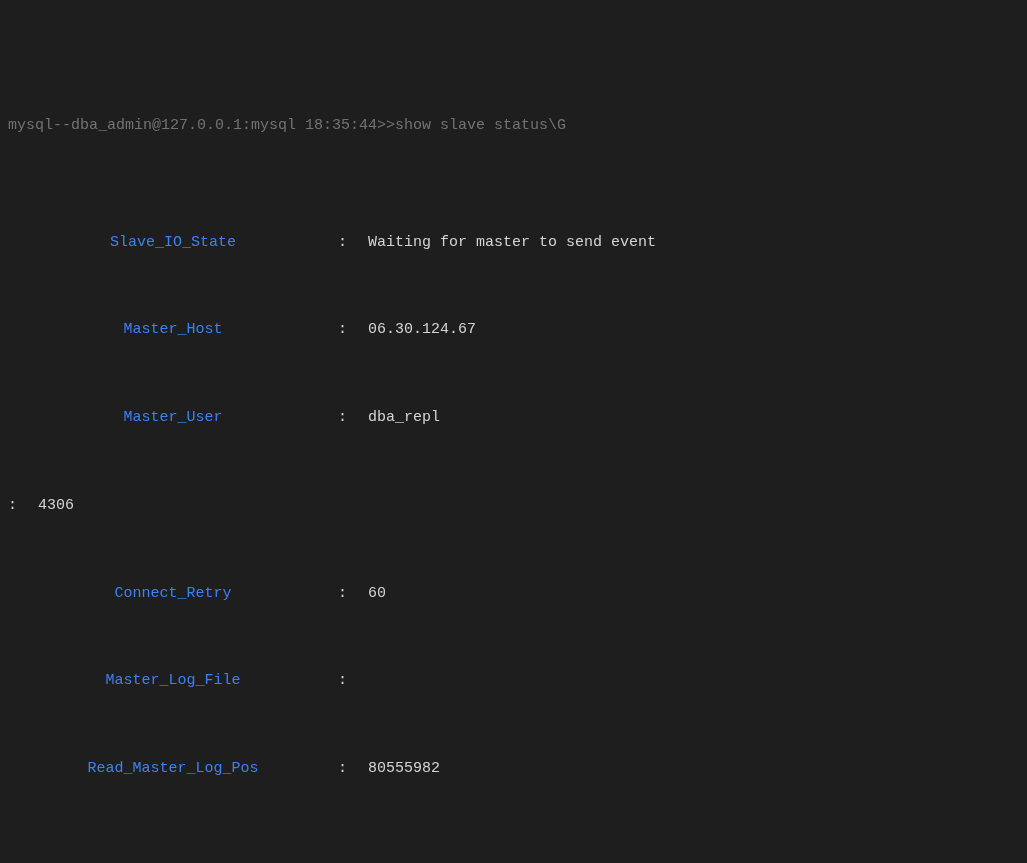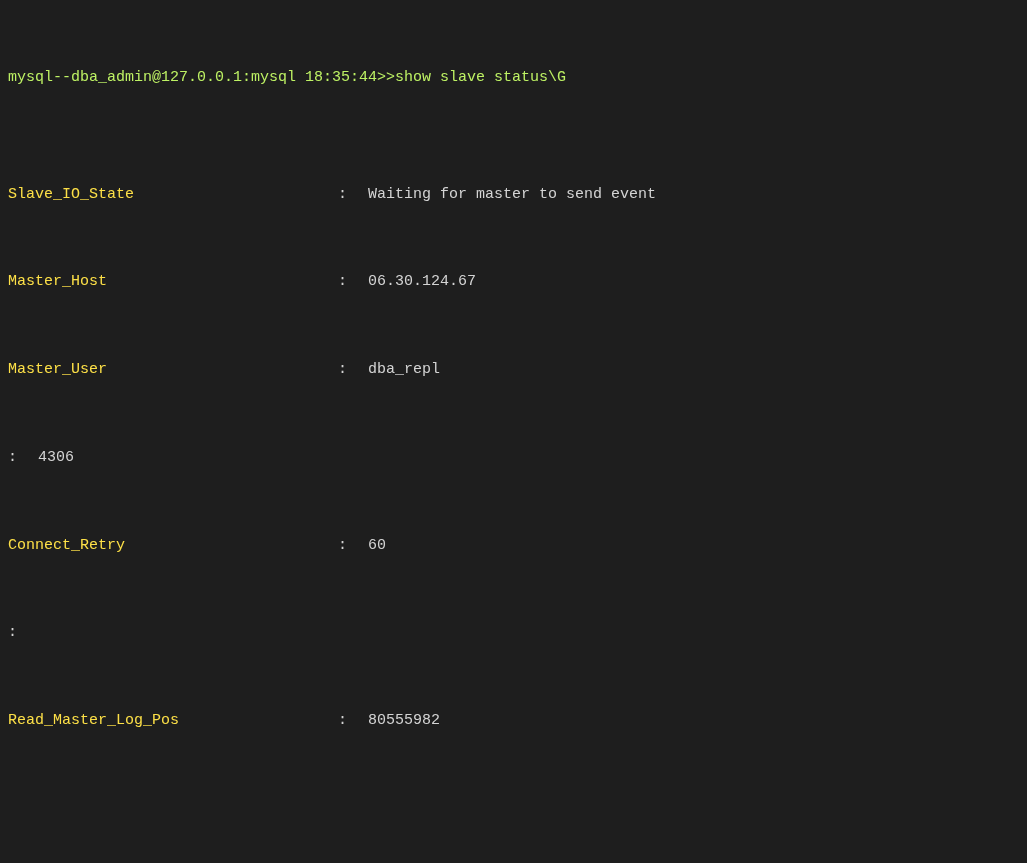--- a/index.html
+++ b/index.html
@@ -13,31 +13,32 @@
       font-family: 'Consolas', 'Courier New', monospace;
       font-size: 15px;
       line-height: 1.95;
       padding: 4px 8px;
       width: 1027px;
     }
     .terminal {
       white-space: pre;
     }
     .prompt-line {
-      color: #bef264;
+      color: #737373;
+      margin-top: 48px;
     }
     .row-header {
       color: #d4d4d4;
     }
     .status-line {
       display: flex;
     }
     .key {
-      color: #fde047;
-      text-align: left;
+      color: #3b82f6;
+      text-align: center;
       width: 330px;
       flex-shrink: 0;
     }
     .colon {
       color: #d4d4d4;
       margin: 0 4px 0 0;
     }
     .value {
       color: #d4d4d4;
       margin-left: 8px;
@@ -58,21 +59,21 @@
   <div class="status-line">
     <span class="key">Master_User</span><span class="colon">: </span><span class="value">dba_repl</span>
   </div>
   <div class="status-line">
     <span class="colon">: </span><span class="value">4306</span>
   </div>
   <div class="status-line">
     <span class="key">Connect_Retry</span><span class="colon">: </span><span class="value">60</span>
   </div>
   <div class="status-line">
-    <span class="colon">: </span>
+    <span class="key">Master_Log_File</span><span class="colon">: </span>
   </div>
   <div class="status-line">
     <span class="key">Read_Master_Log_Pos</span><span class="colon">: </span><span class="value">80555982</span>
   </div>
   
   
   
   
   
   

